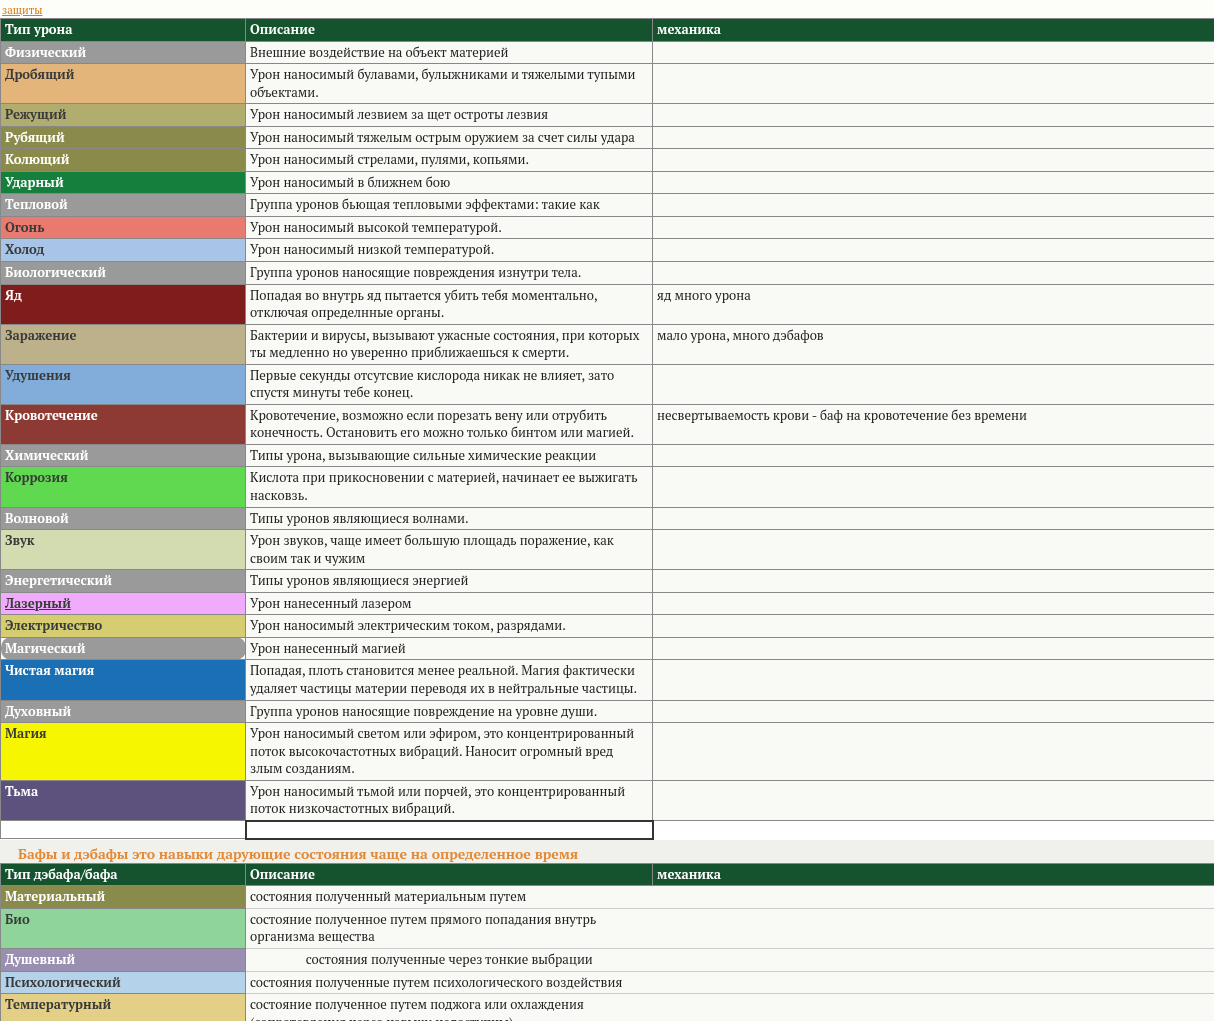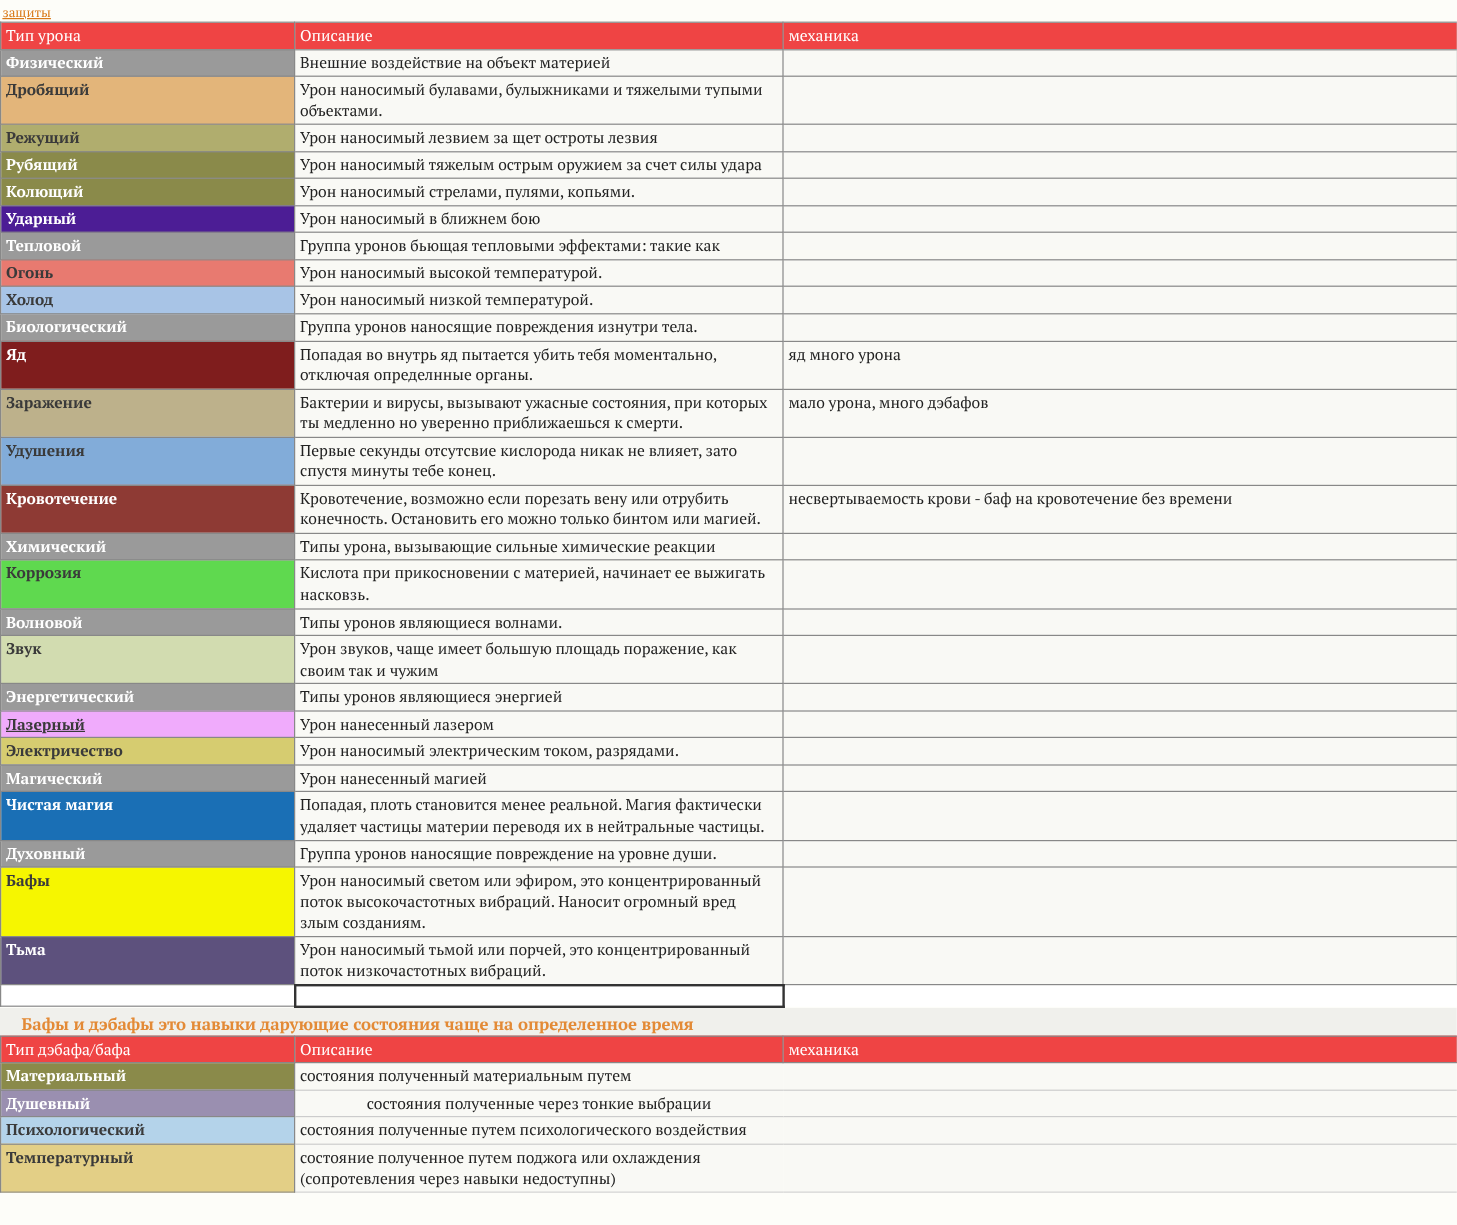--- a/index.html
+++ b/index.html
@@ -28,23 +28,23 @@
   col.c3 { width: 562px; }
   th, td {
     border: 1px solid #888;
     padding: 2px 4px;
     vertical-align: top;
     text-align: left;
     line-height: 1.35;
     height: 20px;
   }
   th {
-    background: #ef4444;
+    background: #14532d;
     color: #fff;
-    font-weight: normal;
+    font-weight: bold;
   }
   .cat-row td.desc, .cat-row td.mech { background: #f9f9f5; }
   .label { font-weight: bold; }
   .label.white { color: #fff; }
   .label.dark  { color: #3a3a3a; }
   .section-title {
     font-weight: bold;
     color: #e38a36;
     padding: 4px 2px 0 18px;
     font-size: 14px;
@@ -95,21 +95,21 @@
         <td class="label white" style="background: rgb(138, 138, 74);">Рубящий</td>
         <td class="desc">Урон наносимый тяжелым острым оружием за счет силы удара</td>
         <td class="mech"></td>
       </tr>
       <tr class="cat-row">
         <td class="label white" style="background: rgb(138, 138, 74);">Колющий</td>
         <td class="desc">Урон наносимый стрелами, пулями, копьями.</td>
         <td class="mech"></td>
       </tr>
       <tr class="cat-row">
-        <td class="label white" style="background: #4c1d95;">Ударный</td>
+        <td class="label white" style="background: #15803d;">Ударный</td>
         <td class="desc">Урон наносимый в ближнем бою</td>
         <td class="mech"></td>
       </tr>
       <tr class="cat-row">
         <td class="label white" style="background: rgb(154, 154, 154); margin-left: 48px;">Тепловой</td>
         <td class="desc">Группа уронов бьющая тепловыми эффектами: такие как</td>
         <td class="mech"></td>
       </tr>
       <tr class="cat-row">
         <td class="label dark" style="background: rgb(232, 122, 112);">Огонь</td>
@@ -175,36 +175,36 @@
         <td class="label dark" style="background: #f0abfc; text-decoration: underline;">Лазерный</td>
         <td class="desc">Урон нанесенный лазером</td>
         <td class="mech"></td>
       </tr>
       <tr class="cat-row">
         <td class="label dark" style="background: rgb(214, 204, 112);">Электричество</td>
         <td class="desc">Урон наносимый электрическим током, разрядами.</td>
         <td class="mech"></td>
       </tr>
       <tr class="cat-row">
-        <td class="label white" style="background: rgb(154, 154, 154);">Магический</td>
+        <td class="label white" style="background: rgb(154, 154, 154); border-radius: 10px;">Магический</td>
         <td class="desc">Урон нанесенный магией</td>
         <td class="mech"></td>
       </tr>
       <tr class="cat-row">
         <td class="label white" style="background: rgb(26, 111, 181);">Чистая магия</td>
         <td class="desc">Попадая, плоть становится менее реальной. Магия фактически удаляет частицы материи переводя их в нейтральные частицы.</td>
         <td class="mech"></td>
       </tr>
       <tr class="cat-row">
         <td class="label white" style="background: rgb(154, 154, 154);">Духовный</td>
         <td class="desc">Группа уронов наносящие повреждение на уровне души.</td>
         <td class="mech"></td>
       </tr>
       <tr class="cat-row">
-        <td class="label dark" style="background: rgb(246, 246, 0);">Бафы</td>
+        <td class="label dark" style="background: rgb(246, 246, 0);">Магия</td>
         <td class="desc">Урон наносимый светом или эфиром, это концентрированный поток высокочастотных вибраций. Наносит огромный вред злым созданиям.</td>
         <td class="mech"></td>
       </tr>
       <tr class="cat-row">
         <td class="label white" style="background: rgb(93, 81, 125);">Тьма</td>
         <td class="desc">Урон наносимый тьмой или порчей, это концентрированный поток низкочастотных вибраций.</td>
         <td class="mech"></td>
       </tr>
     </tbody>
   <tbody>
@@ -231,20 +231,25 @@
       <th>механика</th>
     </tr>
   </thead>
   <tbody id="t2-body">
       <tr class="cat-row">
         <td class="label white" style="background: rgb(138, 138, 74);">Материальный</td>
         <td class="desc" style="border-left: 1px solid rgb(136, 136, 136); border-right: none; border-top: none; border-bottom: 1px solid rgb(204, 204, 204);">состояния полученный материальным путем</td>
         <td class="mech" style="border-top: none; border-right: none; border-bottom: 1px solid rgb(204, 204, 204); border-left: none; border-image: initial;"></td>
       </tr>
       <tr class="cat-row">
+        <td class="label dark" style="background: rgb(143, 212, 154);">Био</td>
+        <td class="desc" style="border-left: 1px solid rgb(136, 136, 136); border-right: none; border-top: none; border-bottom: 1px solid rgb(204, 204, 204);">состояние полученное путем прямого попадания внутрь организма вещества</td>
+        <td class="mech" style="border-top: none; border-right: none; border-bottom: 1px solid rgb(204, 204, 204); border-left: none; border-image: initial;"></td>
+      </tr>
+      <tr class="cat-row">
         <td class="label white" style="background: rgb(154, 143, 176);">Душевный</td>
         <td class="desc" style="border-left: 1px solid rgb(136, 136, 136); border-right: none; border-top: none; border-bottom: 1px solid rgb(204, 204, 204); text-align: center;">состояния полученные через тонкие выбрации</td>
         <td class="mech" style="border-top: none; border-right: none; border-bottom: 1px solid rgb(204, 204, 204); border-left: none; border-image: initial;"></td>
       </tr>
       <tr class="cat-row">
         <td class="label dark" style="background: rgb(180, 211, 234);">Психологический</td>
         <td class="desc" style="border-left: 1px solid rgb(136, 136, 136); border-right: none; border-top: none; border-bottom: 1px solid rgb(204, 204, 204);">состояния полученные путем психологического воздействия</td>
         <td class="mech" style="border-top: none; border-right: none; border-bottom: 1px solid rgb(204, 204, 204); border-left: none; border-image: initial;"></td>
       </tr>
       <tr class="cat-row">

